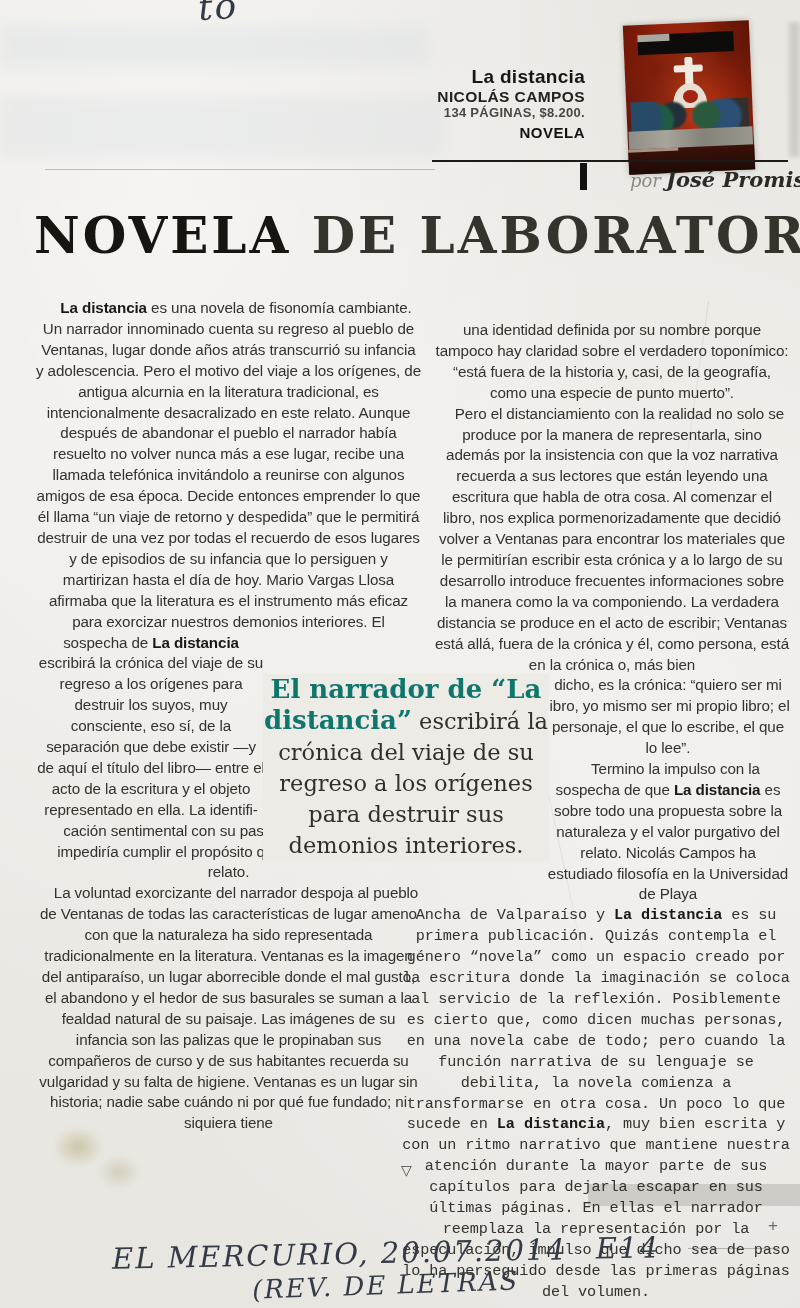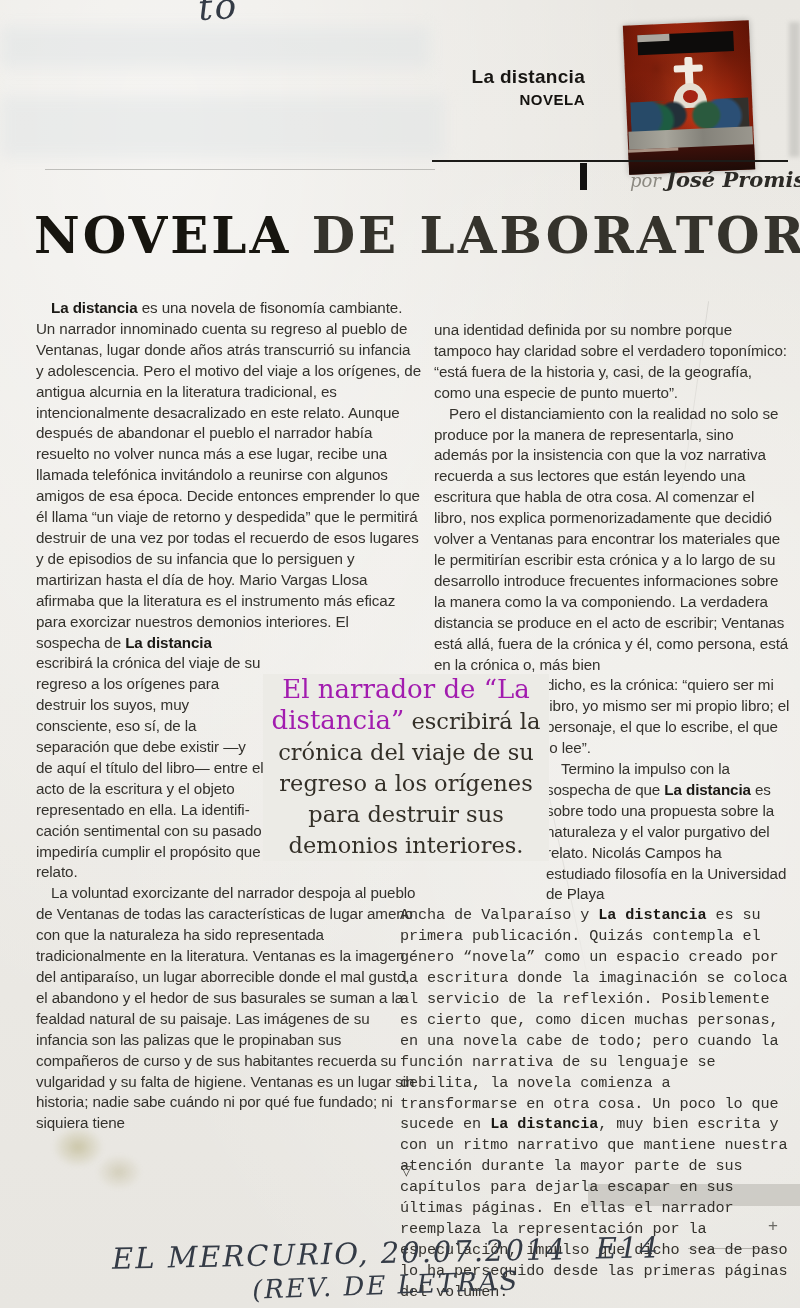--- a/index.html
+++ b/index.html
@@ -62,33 +62,33 @@
       radial-gradient(circle at 92% 45%, #32302c 0 15%, transparent 19%);}
   .cv-table{left:1%;top:71%;width:98%;height:13%;
     background:linear-gradient(90deg,#8e8c84,#a7a59b 30%,#84827a 60%,#9a978e);}
   .cv-bottom{left:0;top:83%;width:100%;height:17%;background:linear-gradient(#3c100a,#1d0b07);}
   .cv-btext{left:30%;top:92%;width:40%;height:3px;background:#c5b3a2;opacity:.8;}
   
   h1.headline{position:absolute;left:34px;top:206px;margin:0;white-space:nowrap;z-index:2;
     font-family:"DejaVu Serif",serif;font-size:50px;font-weight:bold;letter-spacing:3px;color:#17150f;}
   .headline-rest{color:#35332c;}
   
-  .col{position:absolute;z-index:2;font-size:15.2px;line-height:20.9px;color:#34322d;letter-spacing:-.1px;}
+  .col{position:absolute;z-index:2;font-size:15.2px;line-height:20.9px;color:#34322d;letter-spacing:-.1px;text-align:center;}
   #col-left{left:36px;top:298px;width:385px;}
   #col-right{left:434px;top:298px;width:356px;margin-top:22px;}
   .seg-left-b{width:230px;}
   .seg-right-b{width:244px;margin-left:112px;}
   .seg-right-c{width:392px;margin-left:-34px;font-family:Liberation Mono, monospace;}
   .para{margin:0;}
   .para.ind{text-indent:15px;}
   .b{font-weight:bold;color:#1b1915;}
   
   .pq{position:absolute;left:263px;top:674px;width:286px;text-align:center;z-index:3;
     font-family:"DejaVu Serif",serif;background:#ecebe6;}
-  .pq-b{font-size:26px;font-weight:normal;color:#a21caf;line-height:31px;margin-top:34px;}
+  .pq-b{font-size:26px;font-weight:bold;color:#0f766e;line-height:31px;margin-top:34px;}
   .pq-r{font-size:22.5px;color:#332f27;line-height:31px;}
   
   .tri{position:absolute;left:401px;top:1162px;font-size:14px;color:#45433e;z-index:3;}
   .plus{position:absolute;left:768px;top:1216px;font-size:17px;color:#6b6a65;z-index:3;}
   
   .hand-b1{position:absolute;left:112px;top:1236px;width:548px;display:flex;justify-content:space-between;
     font-size:29px;letter-spacing:2px;transform:rotate(-1.2deg);z-index:4;}
   .hand-b2{position:absolute;left:252px;top:1270px;font-size:26px;letter-spacing:2px;transform:rotate(-2deg);z-index:4;}
 </style>
 </head>
@@ -104,20 +104,22 @@
   <div class="artifact stain2"></div>
   <div class="artifact grayblock"></div>
   <div class="artifact crease1"></div>
   <div class="artifact crease2"></div>
   <div class="artifact crease3"></div>
 
   <div class="hand hand-top">to</div>
 
   <div class="bookinfo">
     <div class="bi-title">La distancia</div>
+    <div class="bi-author">NICOLÁS CAMPOS</div>
+    <div class="bi-pages">134 PÁGINAS, $8.200.</div>
     <div class="bi-genre">NOVELA</div>
   </div>
 
   <div class="cover">
     <div class="cv-band">
       <div class="cv-bandtext"></div>
     </div>
     <div class="cv-cross-v"></div>
     <div class="cv-cross-h"></div>
     <div class="cv-dome"></div>

